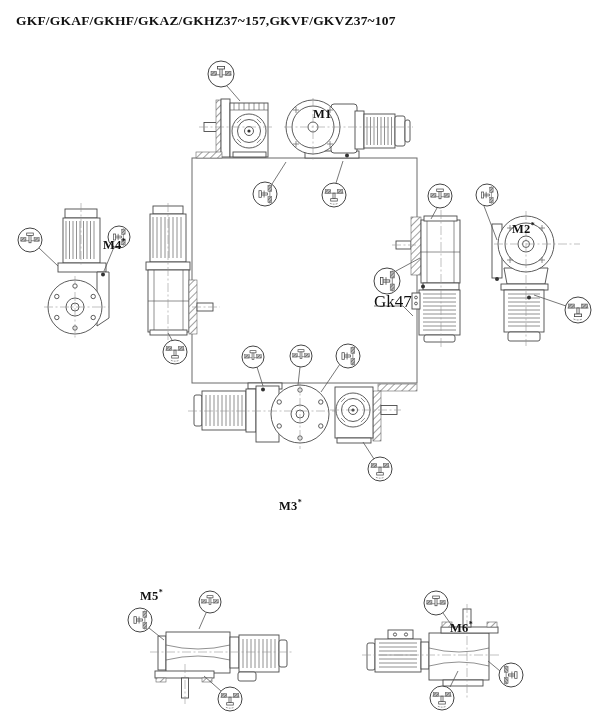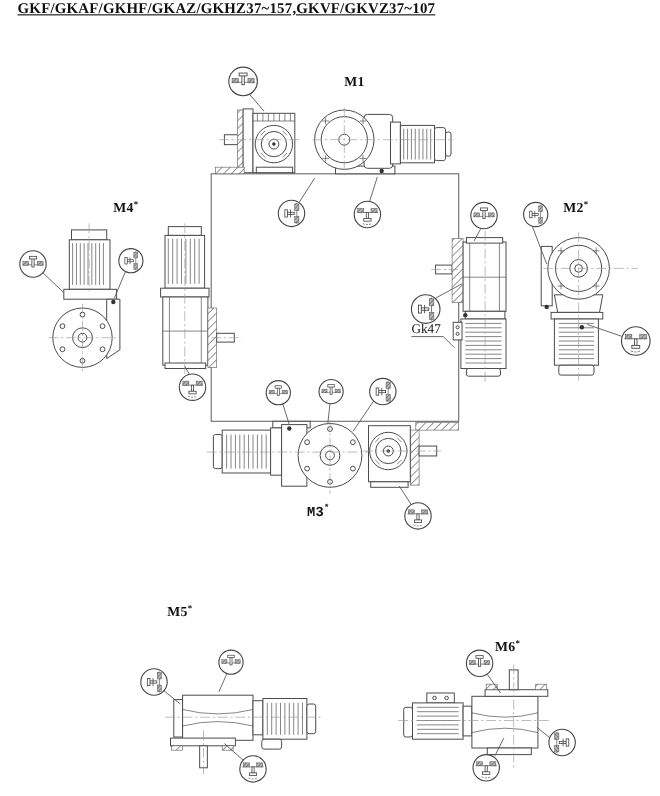--- a/index.html
+++ b/index.html
@@ -1,21 +1,21 @@
 <!DOCTYPE html>
 <html><head>
 <meta charset="utf-8">
 <style>
   html,body{margin:0;padding:0;background:#fff;}
   body{width:600px;height:724px;position:relative;overflow:hidden;
        font-family:"Liberation Serif", serif;color:#111;}
-  .lbl{position:absolute;font-weight:bold;font-size:12.5px;letter-spacing:.3px;white-space:nowrap;}
+  .lbl{position:absolute;font-weight:bold;font-size:12.5px;letter-spacing:.3px;white-space:nowrap;margin-top:40px;}
   .lbl sup{font-size:8px;vertical-align:super;}
-  #title{position:absolute;left:16px;top:0;font-weight:bold;font-size:13.5px;letter-spacing:.2px;text-decoration:underline;}
-  #gk47{position:absolute;left:374px;top:292px;font-weight:normal;font-size:12px;}
+  #title{position:absolute;left:16px;top:13px;font-weight:bold;font-size:13.5px;letter-spacing:.2px;}
+  #gk47{position:absolute;left:374px;top:292px;font-weight:normal;font-size:17px;}
   svg{position:absolute;left:0;top:0;}
   .fw{fill:#fff;stroke:#4a4a4a;stroke-width:0.9;}
   .t{fill:none;stroke:#555;stroke-width:0.65;}
   .cl{stroke:#999;stroke-width:0.6;stroke-dasharray:9 2.5 2 2.5;fill:none;}
   .ld{stroke:#555;stroke-width:0.8;fill:none;}
   .bx{fill:none;stroke:#6a6a6a;stroke-width:1;}
   .co{fill:#fff;stroke:#444;stroke-width:1;}
   .hz{stroke:#666;stroke-width:0.6;}
   .i{stroke:#555;stroke-width:0.7;}
 </style>
@@ -341,18 +341,18 @@
     <g>
         <circle class="co" cx="511" cy="675" r="12"></circle>
         <g transform="translate(1022,0) scale(-1,1)">
           <use href="#ss" x="500" y="664" width="22" height="22"></use>
         </g>
       </g>
   </g>
 </svg>
 
 <div class="lbl" style="left:313px;top:66px;"><span>M1</span><sup></sup></div>
-<div class="lbl" style="left:103px;top:181px;"><span>M4</span><sup>*</sup></div>
+<div class="lbl" style="left:103px;top:197px;"><span>M4</span><sup>*</sup></div>
 <div class="lbl" style="left:512px;top:181px;"><span>M2</span><sup>*</sup></div>
-<div class="lbl" style="left:279px;top:458px;font-family:Liberation Mono, monospace;"><span>M3</span><sup>*</sup></div>
-<div class="lbl" style="left:152px;top:548px;font-family:Liberation Serif, serif;"><span>M5</span><sup>*</sup></div>
+<div class="lbl" style="left:279px;top:458px;"><span>M3</span><sup>*</sup></div>
+<div class="lbl" style="left:140px;top:548px;font-family:Liberation Serif, serif;"><span>M5</span><sup>*</sup></div>
 <div class="lbl" style="left:450px;top:580px;"><span>M6</span><sup>*</sup></div>
 <div id="gk47">Gk47</div>
 
 </body></html>

